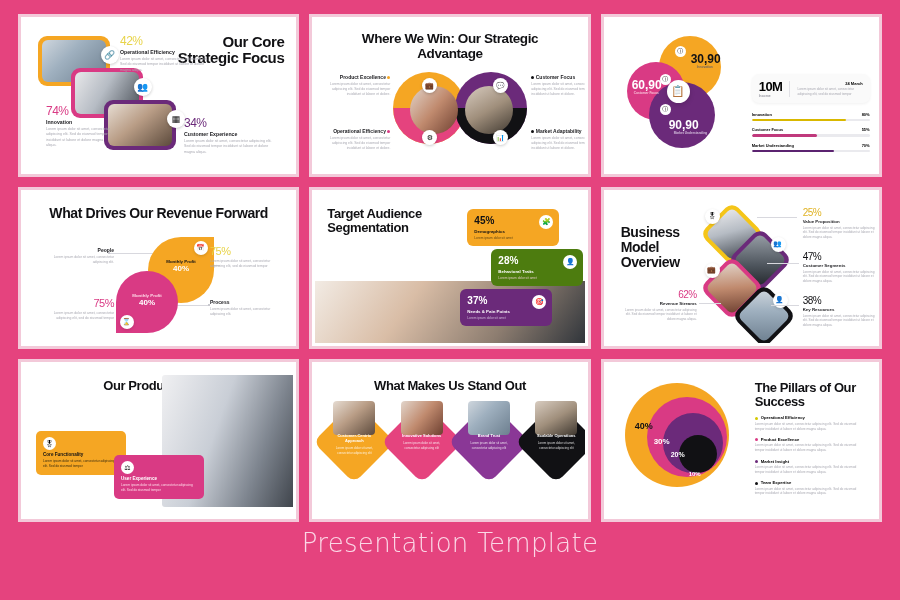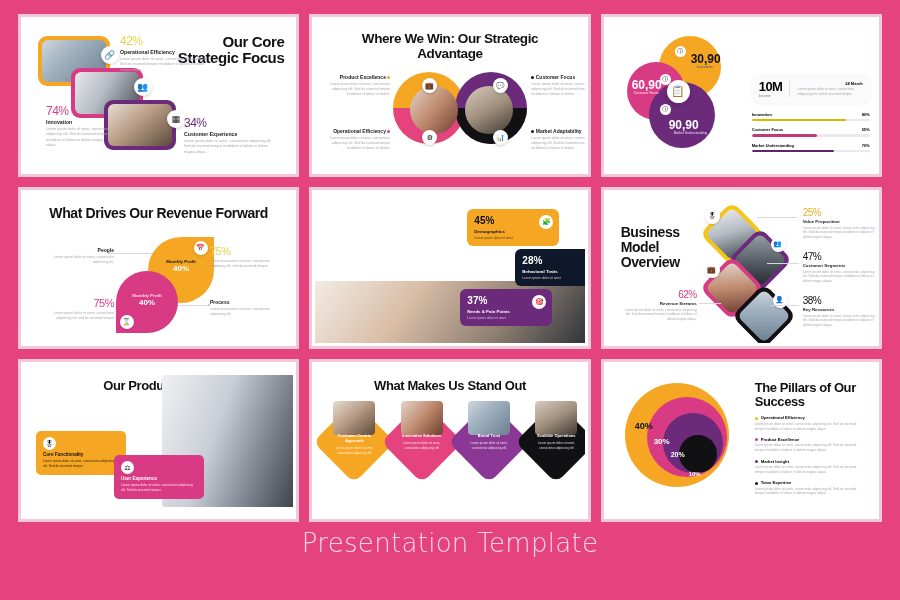--- a/index.html
+++ b/index.html
@@ -152,21 +152,21 @@
   .s4 .body-txt { font-size: 3.4px; margin-top: 2px; }
   .s4 .pct { font-size: 11px; }
   .s4 .conn { position: absolute; height: 1px; background: #d8d8de; }
   .s4 .dot { position: absolute; width: 2.2px; height: 2.2px; border-radius: 50%; background: #b6b6be; }
 
   
   .s5 .title { font-size: 13px; position: absolute; left: 12px; top: 14px; width: 110px; }
   .s5 .photo { position: absolute; left: 0; bottom: 0; width: 100%; height: 62px; overflow: hidden; }
   .s5 .card { position: absolute; border-radius: 6px; padding: 6px 7px; }
   .s5 .k1 { left: 152px; top: 16px; width: 92px; background: #f5a623; }
-  .s5 .k2 { left: 176px; top: 56px; width: 92px; background: #0f172a; margin-left: 24px; }
+  .s5 .k2 { left: 176px; top: 56px; width: 92px; background: #4d7c0f; }
   .s5 .k3 { left: 145px; top: 96px; width: 92px; background: #6b2a7a; }
   .s5 .card .p { font-size: 10px; font-weight: bold; }
   .s5 .card .n { font-size: 4.4px; font-weight: bold; margin-top: 3px; }
   .s5 .card .d { font-size: 3.2px; margin-top: 2px; opacity: .8; }
   .s5 .cbadge {
     position: absolute; right: 6px; top: 6px; width: 14px; height: 14px;
     border-radius: 50%; background: #fff; display: flex; align-items: center;
     justify-content: center; font-size: 7px;
   }
 
@@ -419,20 +419,21 @@
       <div class="sblk b4">
         <div class="lbl">Process</div>
         <div class="body-txt">Lorem ipsum dolor sit amet, consectetur adipiscing elit.</div>
       </div>
     </div>
   </div>
 
   <div class="slide s5">
     <div class="inner">
       <div class="photo img-hands"></div>
+      <div class="title">Target Audience Segmentation</div>
 
       <div class="card k1">
         <div class="p" style="color:#111114">45%</div>
         <div class="n" style="color:#111114">Demographics</div>
         <div class="d" style="color:#3a2d10">Lorem ipsum dolor sit amet</div>
         <div class="cbadge">🧩</div>
       </div>
       <div class="card k2">
         <div class="p" style="color:#ffffff">28%</div>
         <div class="n" style="color:#ffffff">Behavioral Traits</div>

